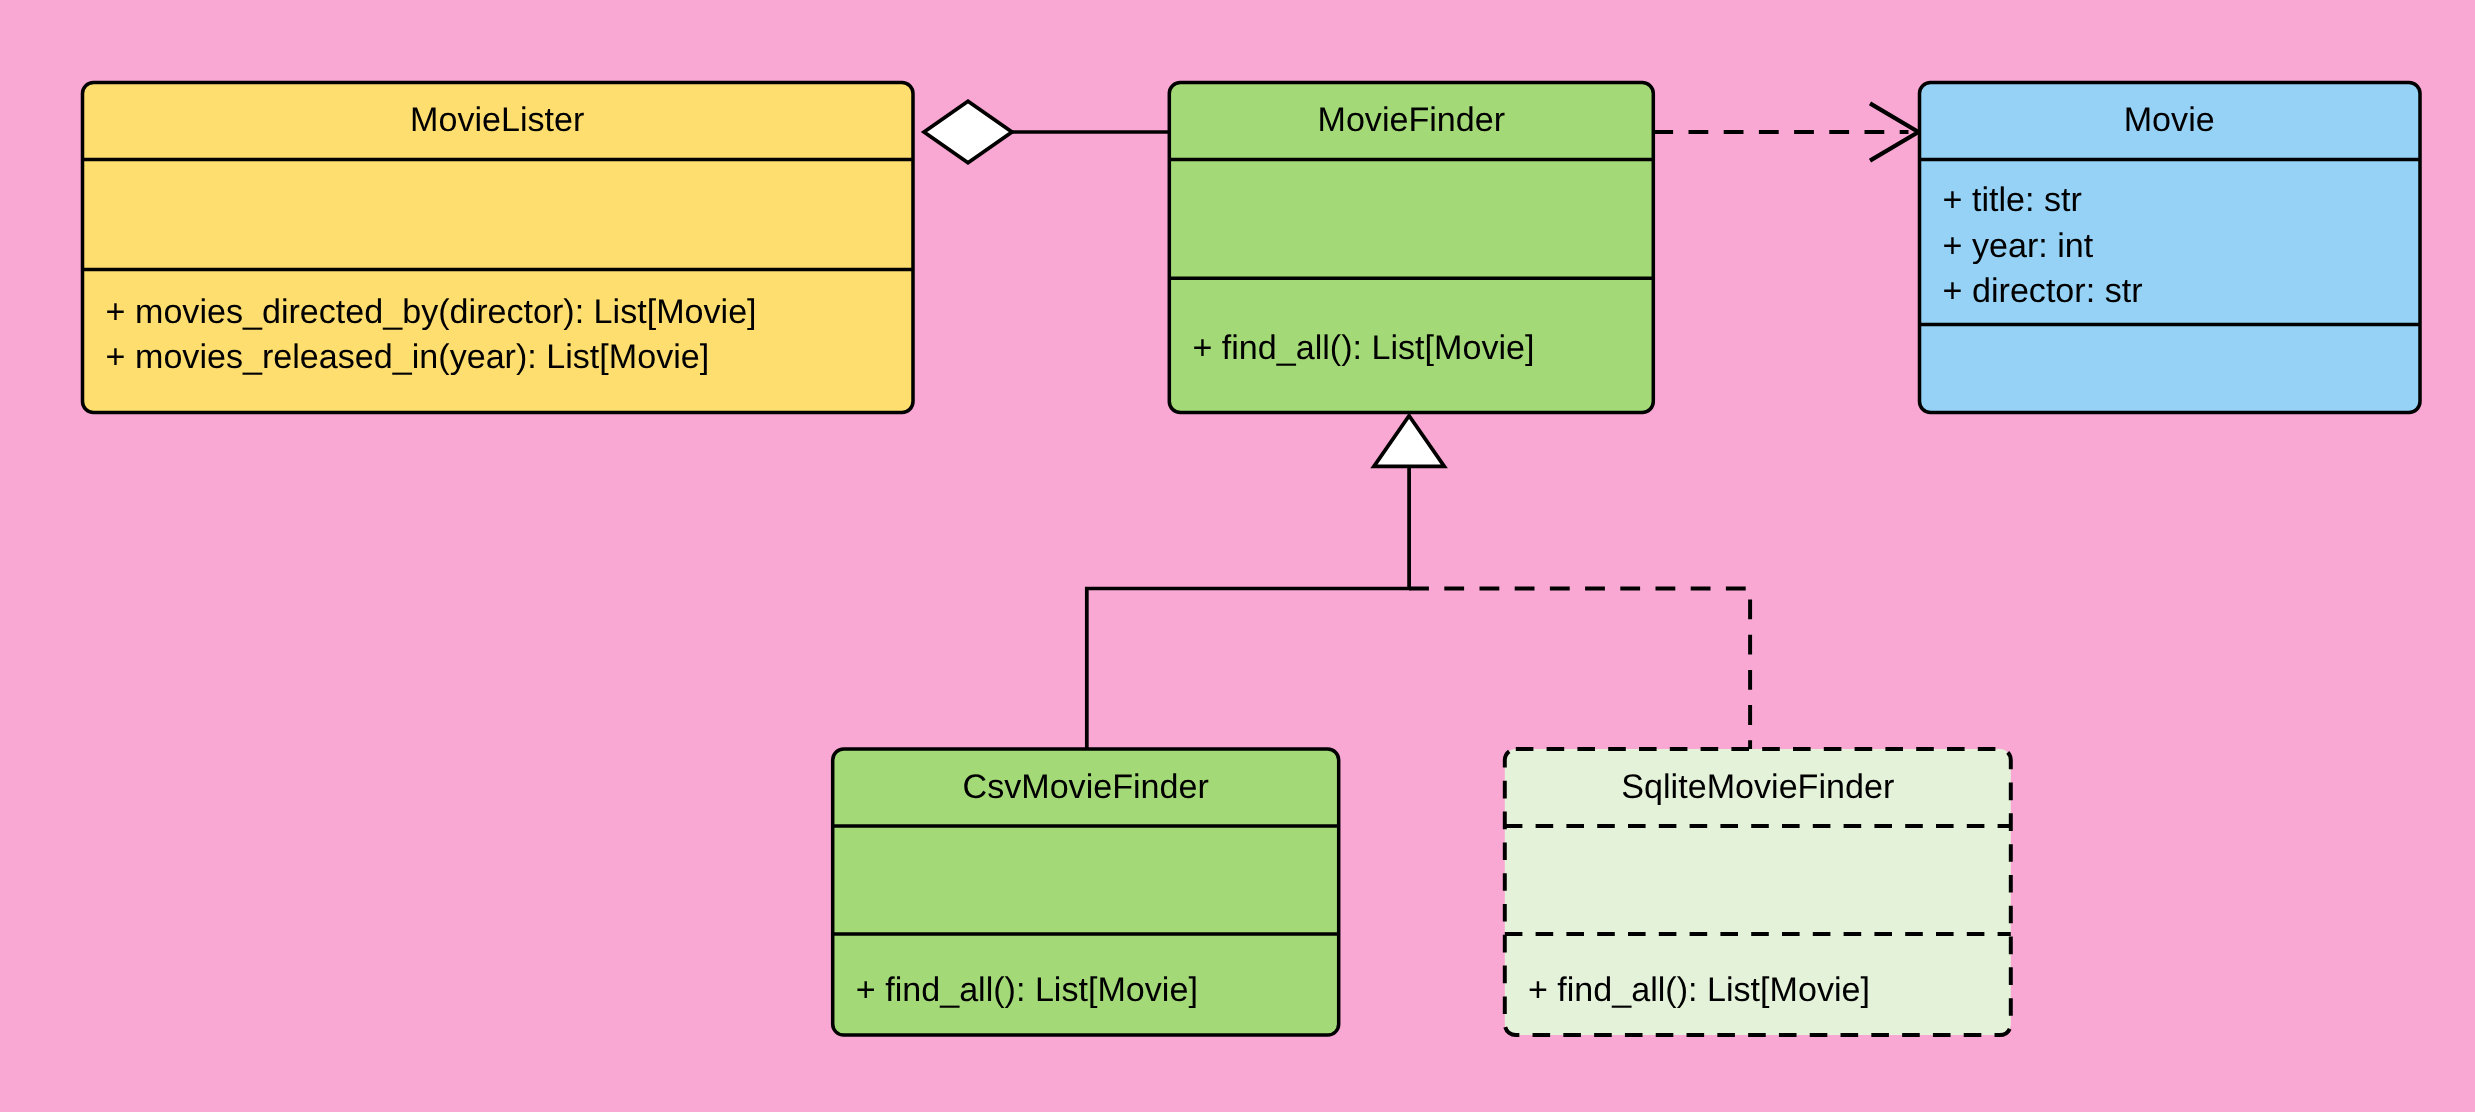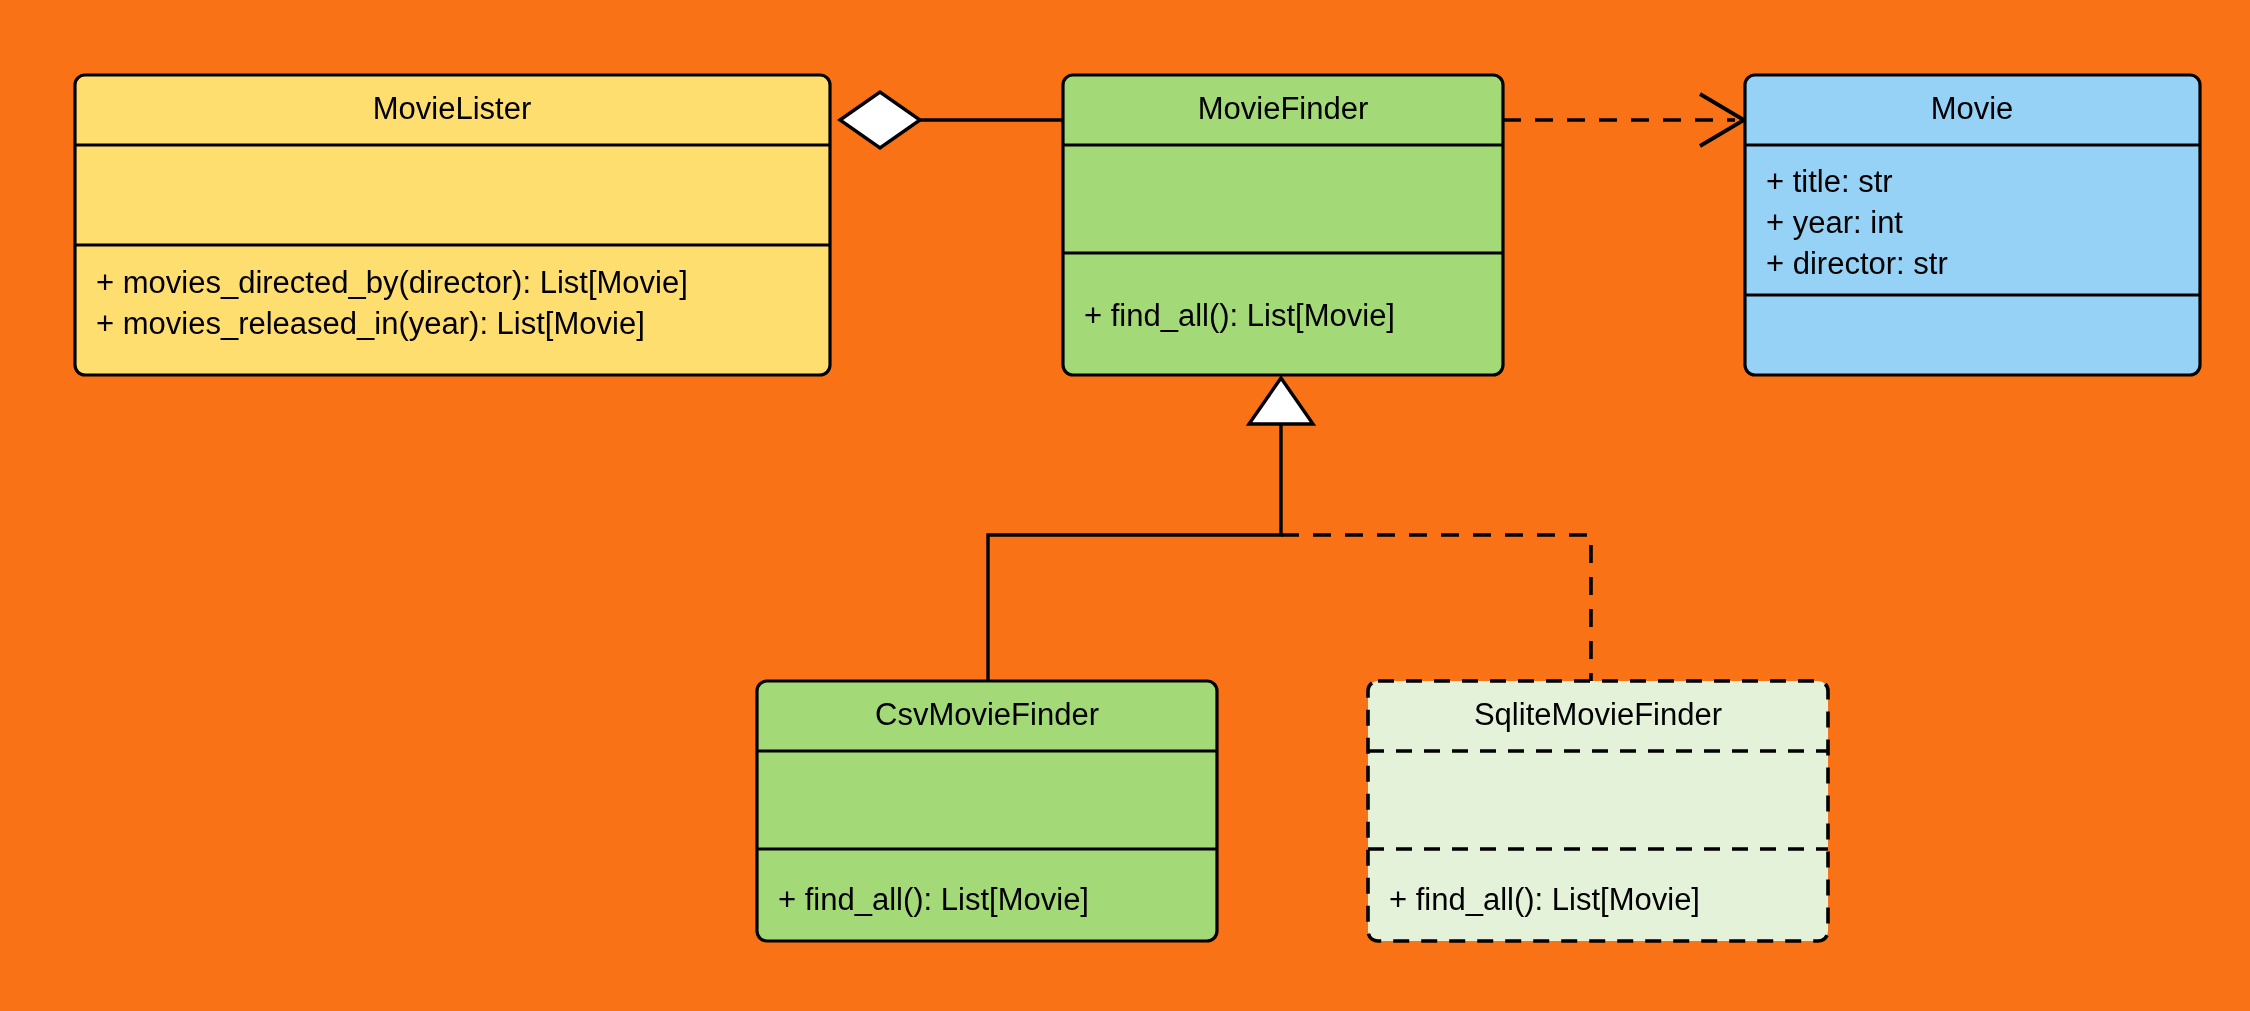--- a/index.html
+++ b/index.html
@@ -10,21 +10,21 @@
   body {
     width: 2250px;
     height: 1011px;
     overflow: hidden;
     font-family: "Liberation Sans", sans-serif;
   }
   #diagram-root {
     position: relative;
     width: 2250px;
     height: 1011px;
-    background: #f97316;
+    background: #f9a8d4;
   }
   svg#uml-canvas {
     display: block;
     width: 2250px;
     height: 1011px;
   }
   .cls-box {
     stroke: #000000;
     stroke-width: 3.2;
   }

